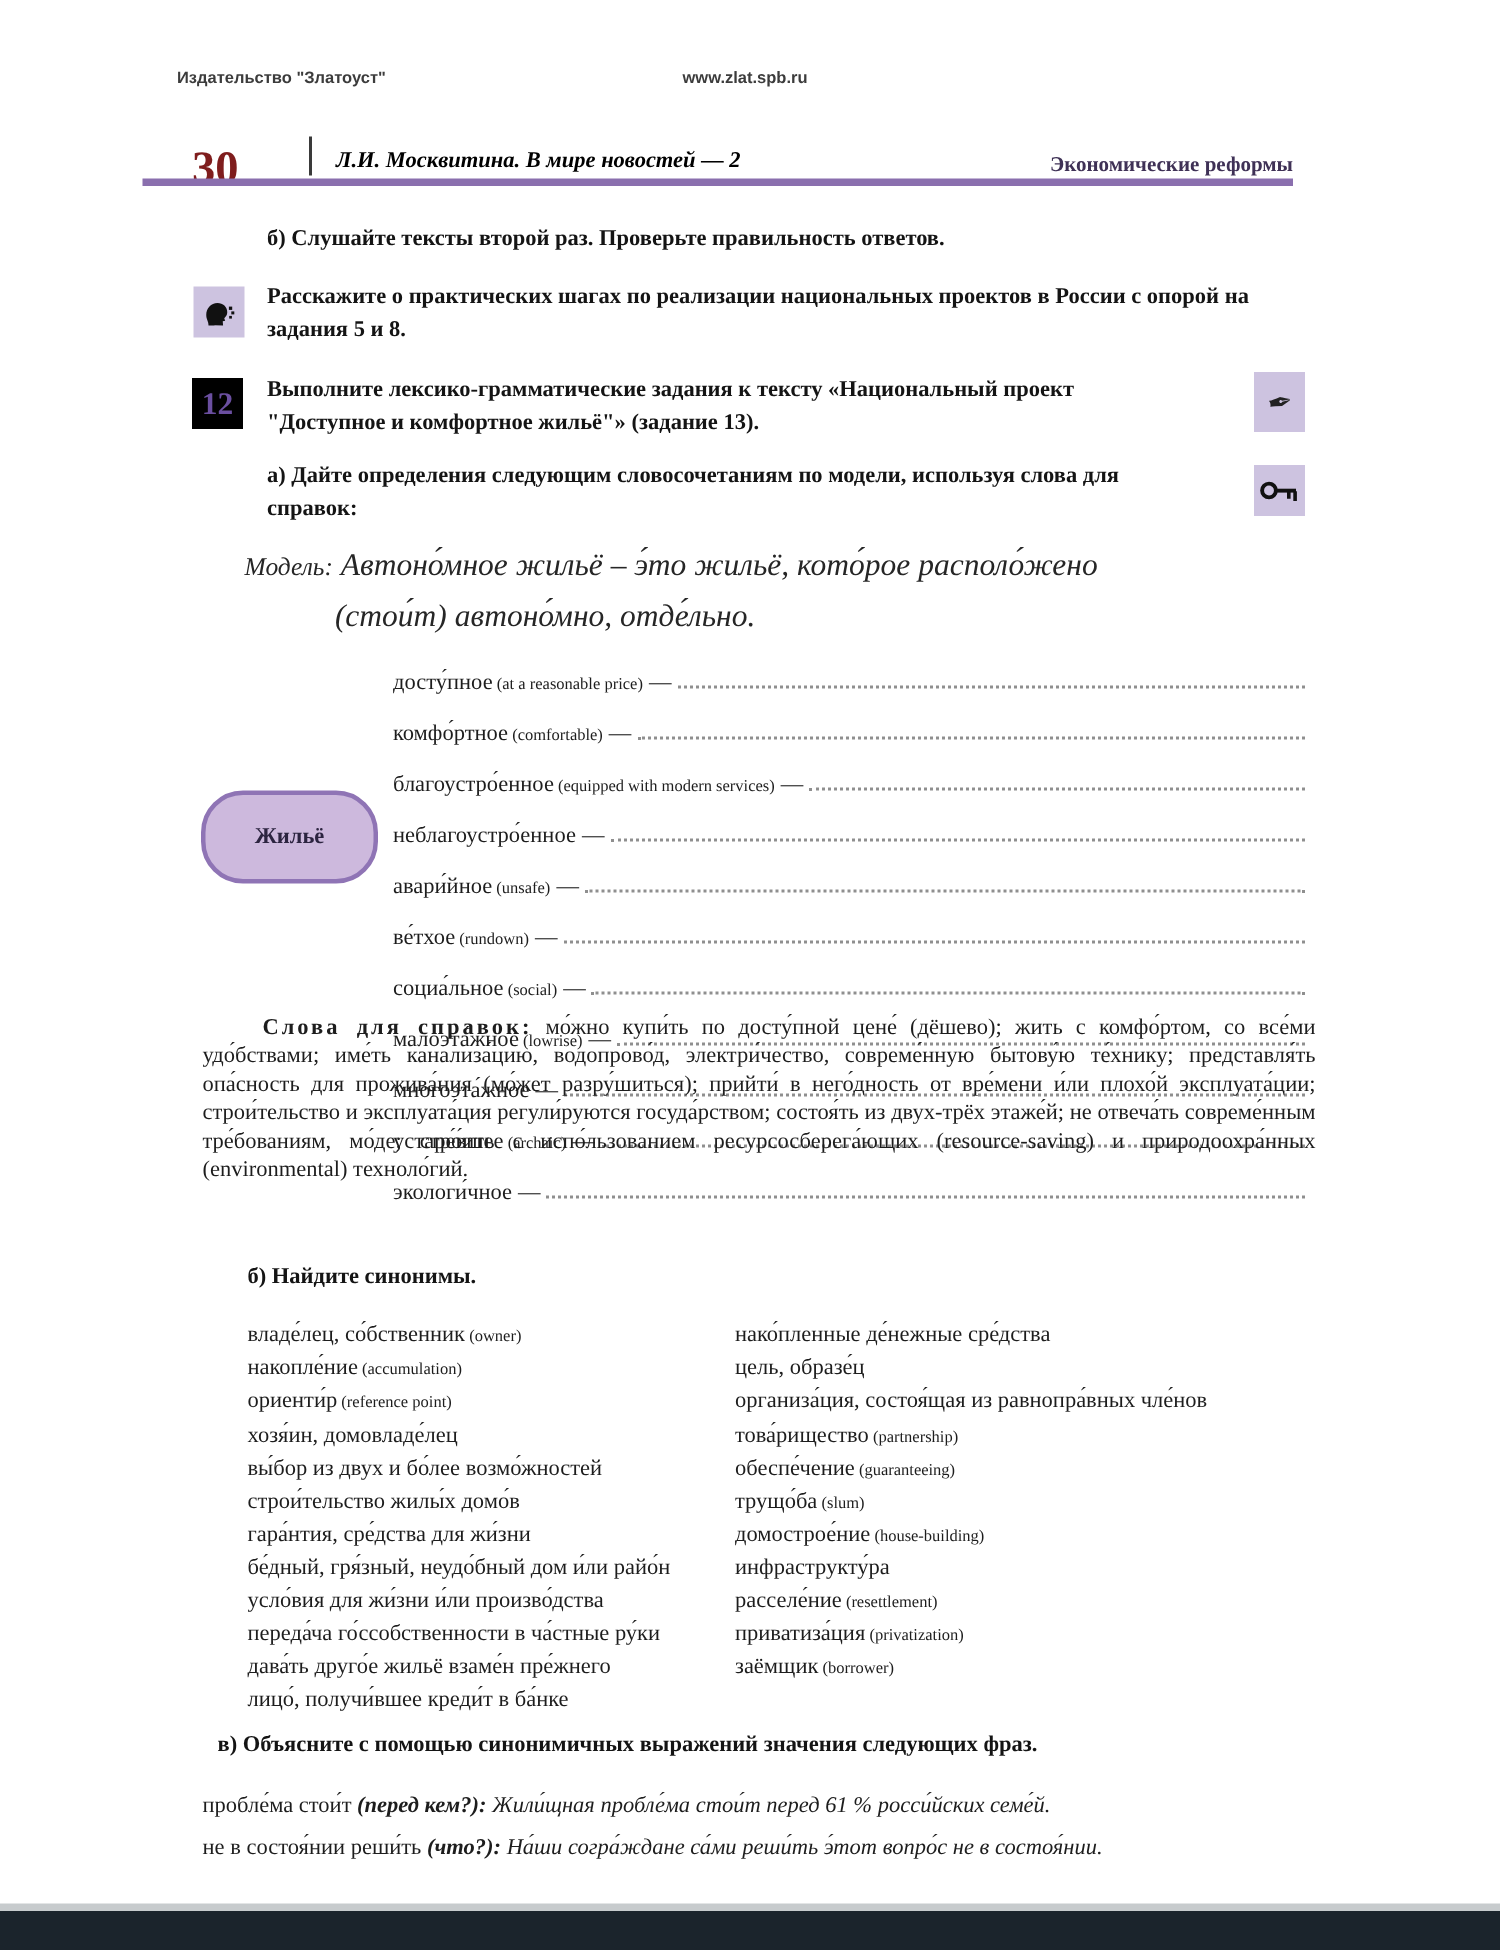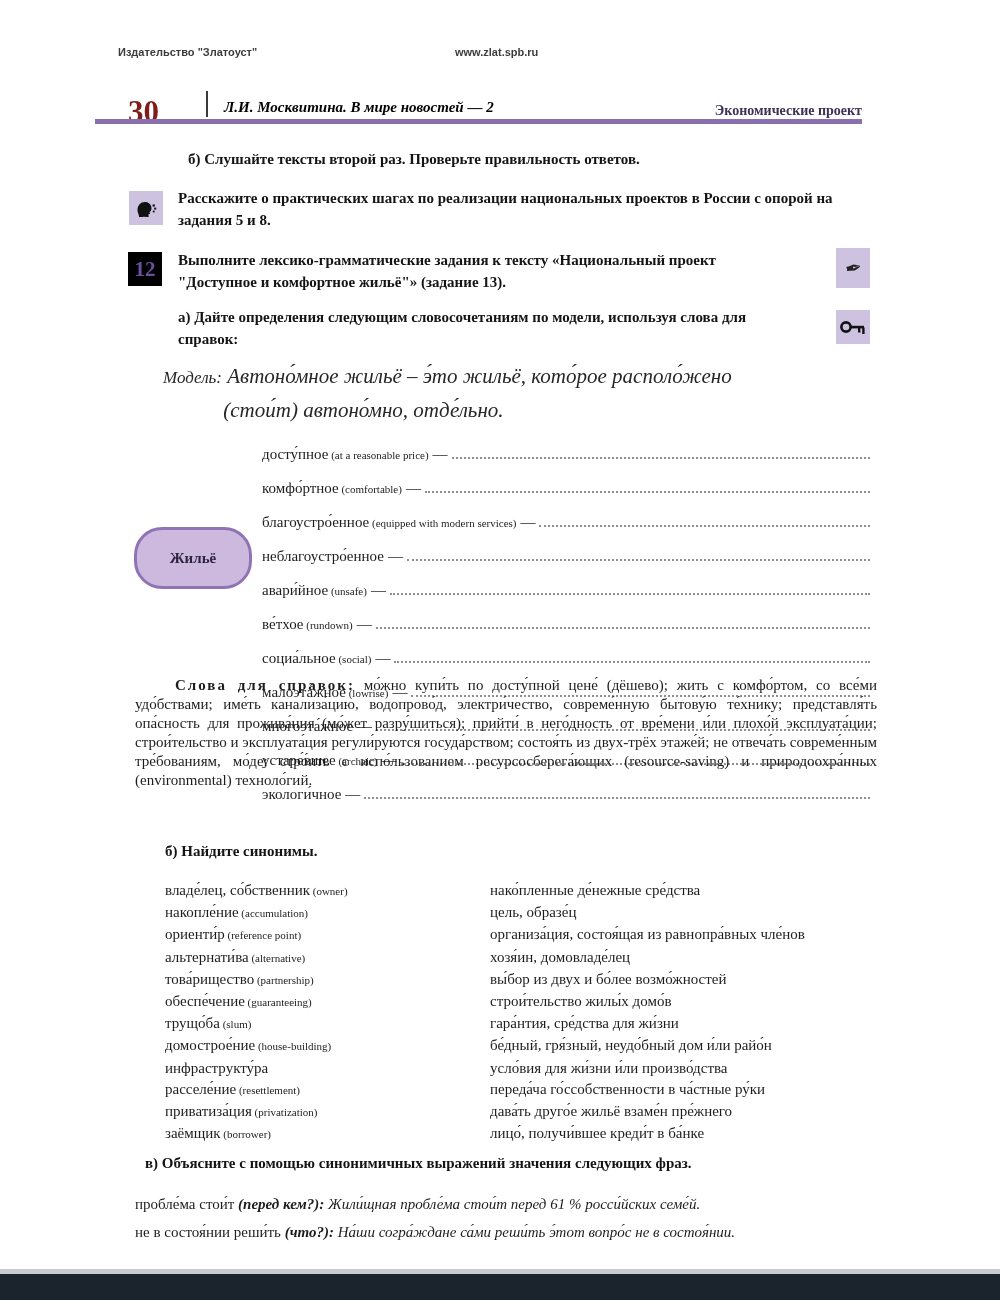--- a/index.html
+++ b/index.html
@@ -57,24 +57,24 @@
 </style>
 </head>
 <body>
 
 <div class="abs meta" style="left:118px;top:46px;">Издательство "Златоуст"</div>
 <div class="abs meta" style="left:455px;top:46px;">www.zlat.spb.ru</div>
 
 <div class="abs pagenum" style="left:128px;top:86px;">30</div>
 <div class="abs hdr-divider" style="left:206px;top:91px;"></div>
 <div class="abs book-title" style="left:224px;top:99px;">Л.И. Москвитина. В мире новостей — 2</div>
-<div class="abs chapter" style="right:138px;top:103px;">Экономические проект</div>
+<div class="abs chapter" style="right:138px;top:103px;">Экономические реформы</div>
 <div class="abs purple-rule" style="left:95px;top:119px;width:767px;"></div>
 
-<div class="abs bold-text" style="left:188px;top:149px;width:700px;">б) Слушайте тексты второй раз. Проверьте правильность ответов.</div>
+<div class="abs bold-text" style="left:178px;top:149px;width:700px;">б) Слушайте тексты второй раз. Проверьте правильность ответов.</div>
 
 <div class="abs icon-box" style="left:129px;top:191px;">
   <svg width="24" height="24" viewBox="0 0 24 24">
     <path d="M5 21c0-3-1.5-4-1.5-7 0-4.5 3.2-8 7.5-8 3.6 0 6.5 2.6 6.5 6.2 0 2-1 3-2 4l.6 1.6-1.6.4.2 2.8-5.7-.2L9 21z" fill="#111"></path>
     <rect x="18.6" y="8.4" width="2.2" height="2.2" fill="#111"></rect>
     <rect x="20.2" y="11.6" width="2.0" height="2.0" fill="#111"></rect>
     <rect x="18.8" y="14.6" width="1.8" height="1.8" fill="#111"></rect>
   </svg>
 </div>
 <div class="abs bold-text" style="left:178px;top:188px;width:700px;">Расскажите о практических шагах по реализации национальных проектов в России с опорой на задания 5 и 8.</div>
@@ -175,21 +175,20 @@
 </div>
 
 <div class="abs bold-text" style="left:165px;top:841px;">б) Найдите синонимы.</div>
 <div class="abs syn-grid" style="left:165px;top:880px;width:712px;">
     <div><span>владе́лец, со́бственник</span><span class="gloss">&nbsp;(owner)</span></div>
     <div>нако́пленные де́нежные сре́дства</div>
     <div><span>накопле́ние</span><span class="gloss">&nbsp;(accumulation)</span></div>
     <div>цель, образе́ц</div>
     <div><span>ориенти́р</span><span class="gloss">&nbsp;(reference point)</span></div>
     <div>организа́ция, состоя́щая из равнопра́вных чле́нов</div>
-    <div><span>альтернати́ва</span><span class="gloss">&nbsp;(alternative)</span></div>
     <div>хозя́ин, домовладе́лец</div>
     <div><span>това́рищество</span><span class="gloss">&nbsp;(partnership)</span></div>
     <div>вы́бор из двух и бо́лее возмо́жностей</div>
     <div><span>обеспе́чение</span><span class="gloss">&nbsp;(guaranteeing)</span></div>
     <div>строи́тельство жилы́х домо́в</div>
     <div><span>трущо́ба</span><span class="gloss">&nbsp;(slum)</span></div>
     <div>гара́нтия, сре́дства для жи́зни</div>
     <div><span>домострое́ние</span><span class="gloss">&nbsp;(house-building)</span></div>
     <div>бе́дный, гря́зный, неудо́бный дом и́ли райо́н</div>
     <div><span>инфраструкту́ра</span></div>

